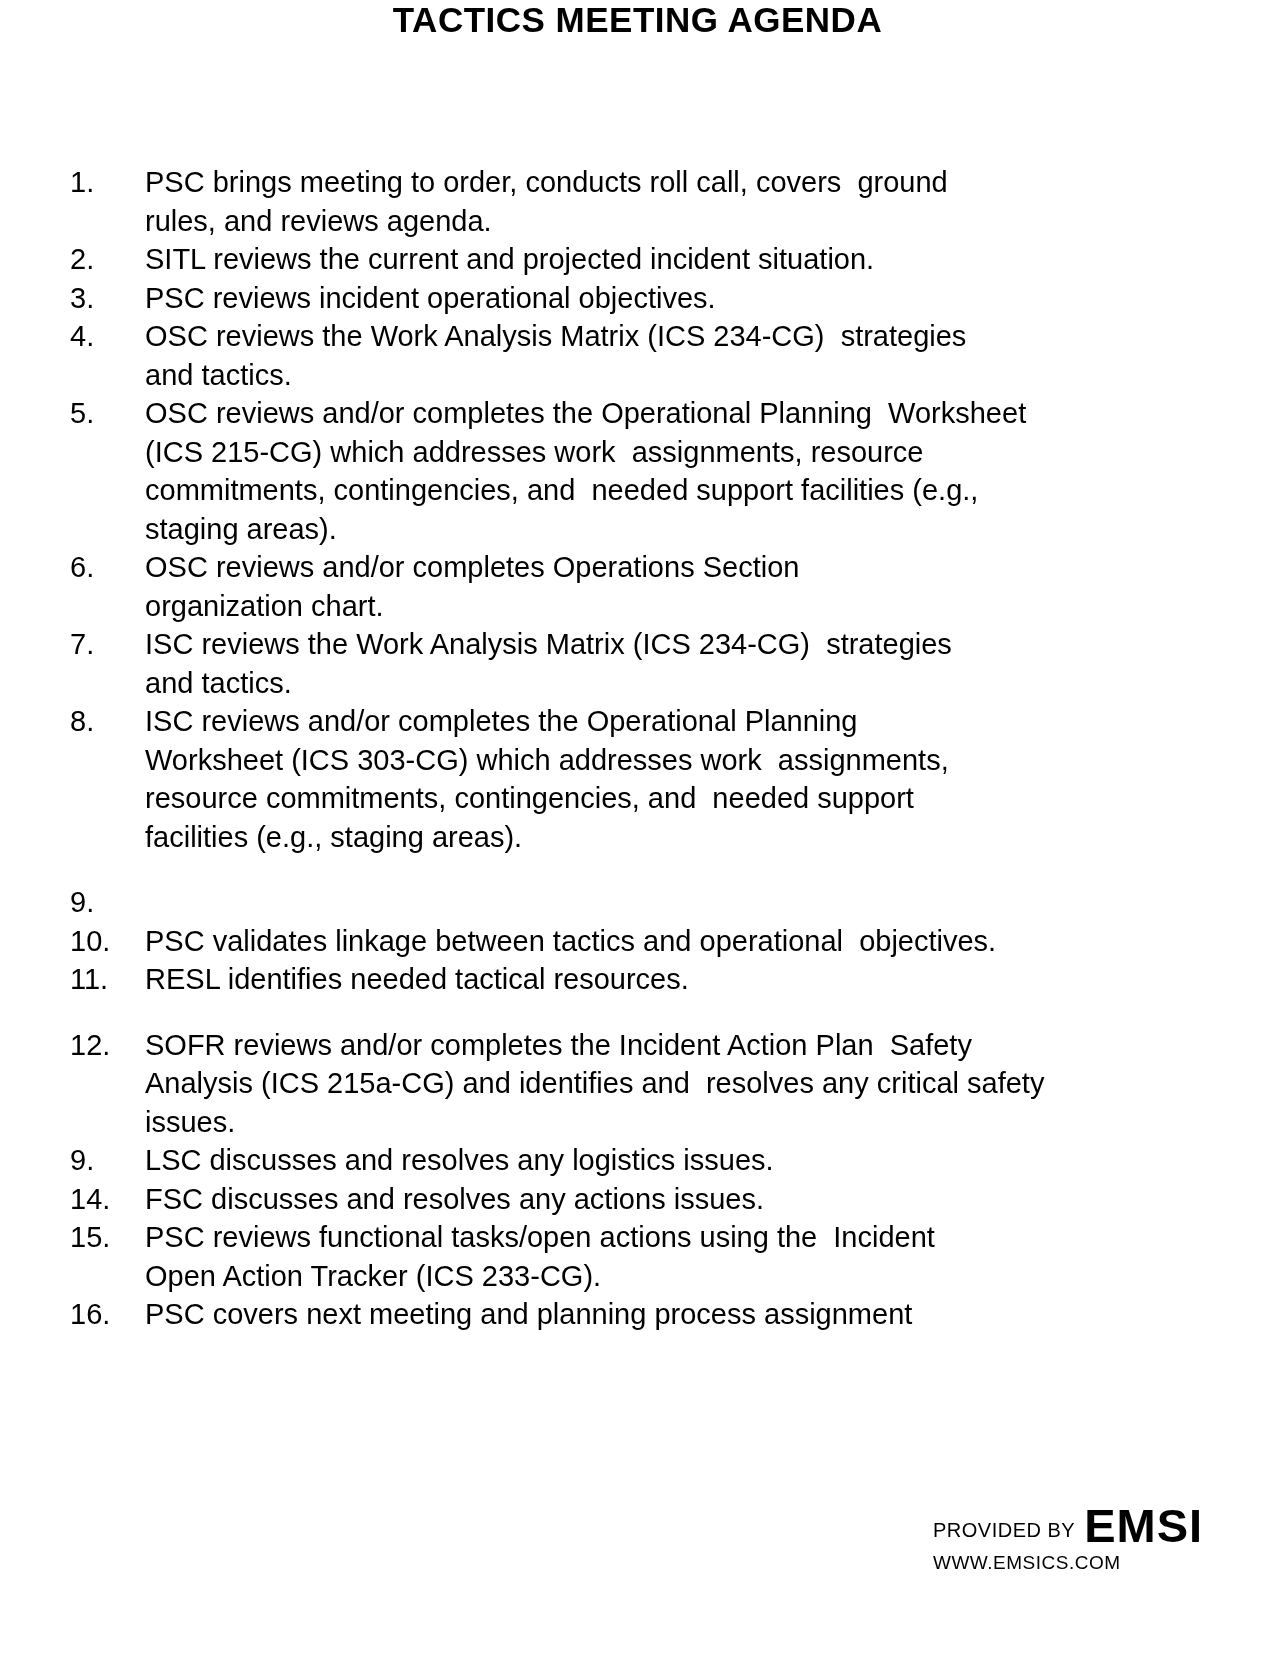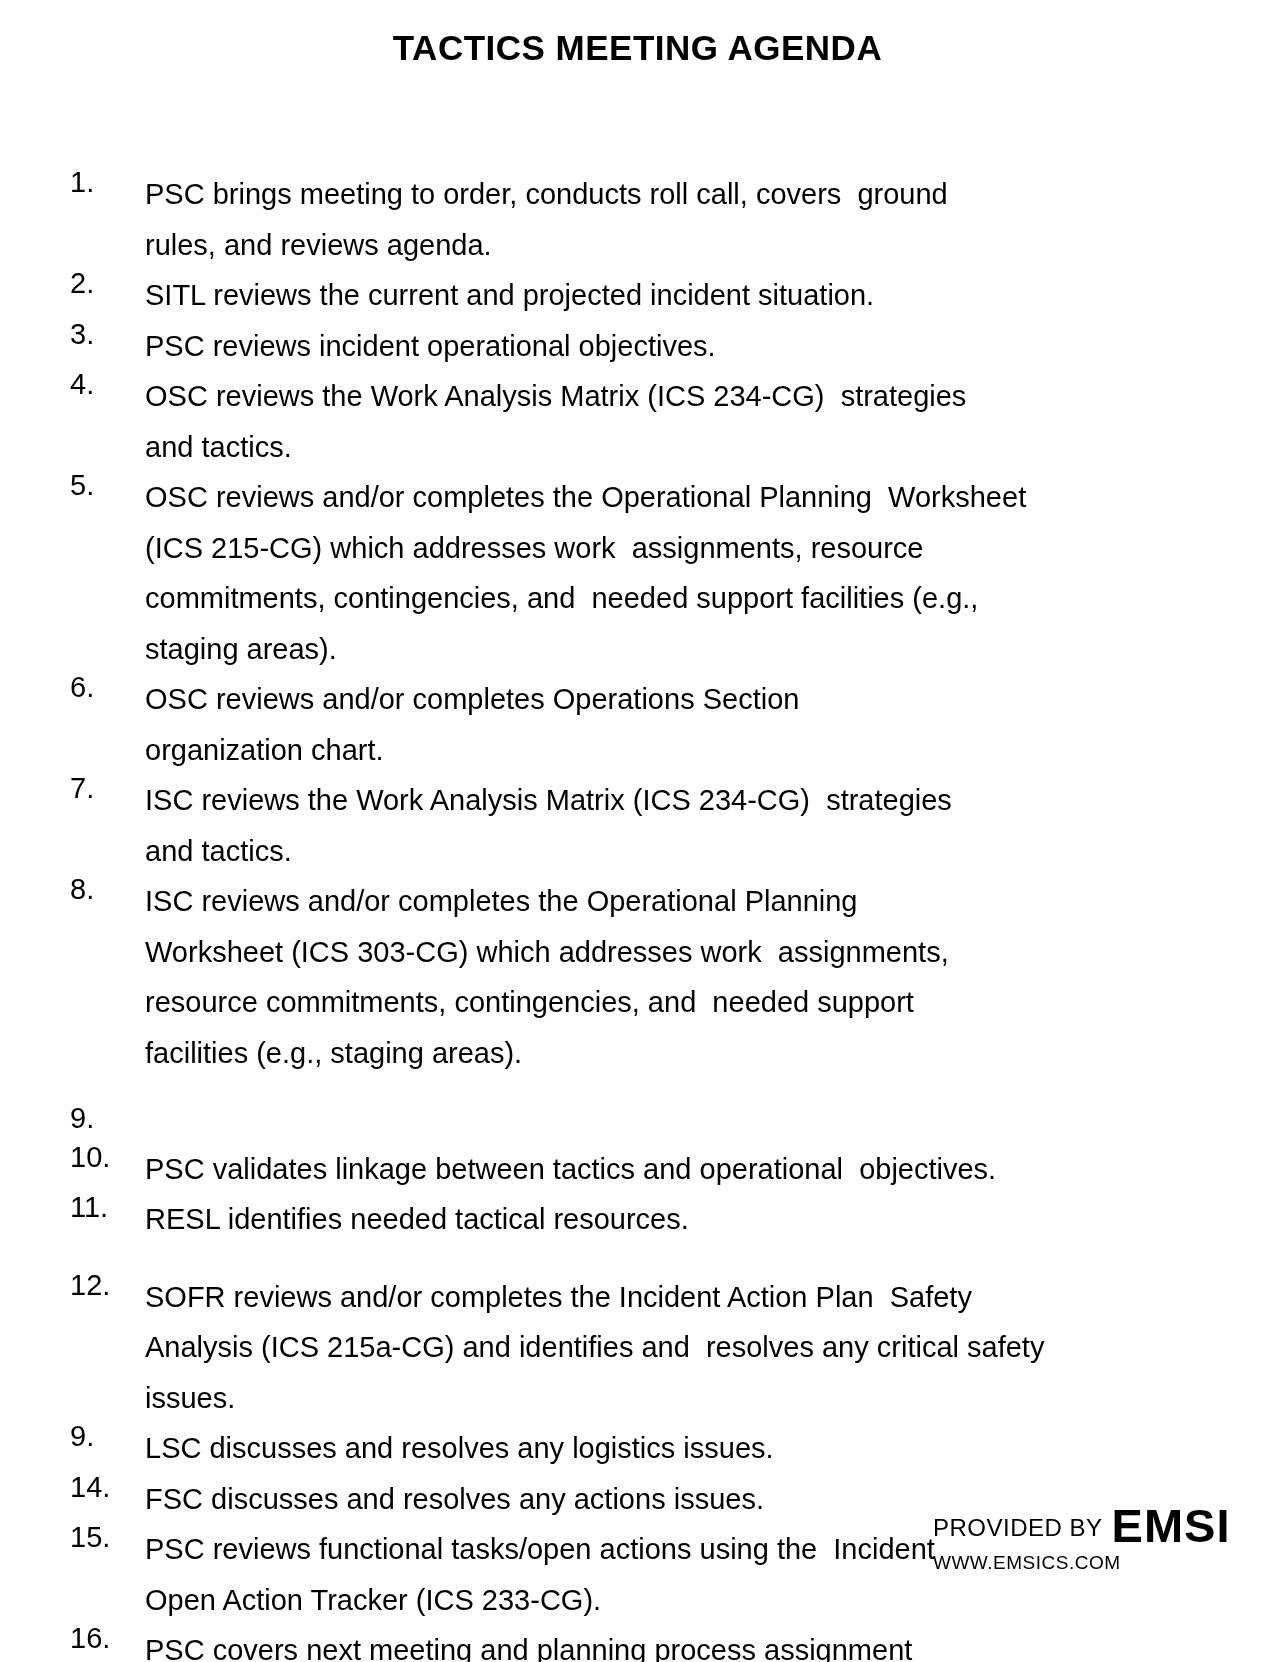--- a/index.html
+++ b/index.html
@@ -8,21 +8,20 @@
     background: #ffffff;
     color: #000000;
     font-family: "Liberation Sans", sans-serif;
     position: relative;
     overflow: hidden;
   }
   .page { width: 100%; height: 100%; position: relative; }
 
   .title {
     margin: 0;
-    padding-top: 28px;
     text-align: center;
     font-size: 35px;
     font-weight: bold;
     letter-spacing: 0.5px;
   }
 
   .list {
     position: absolute;
     top: 163px;
     left: 70px;
@@ -30,31 +29,31 @@
   }
   .item { display: flex; }
   .item.gap-before { margin-top: 27px; }
   .num {
     flex: 0 0 75px;
     width: 75px;
     font-size: 29px;
     line-height: 38.5px;
   }
   .text { font-size: 29px; line-height: 38.5px; }
-  .line { white-space: pre; margin-top: 12px; }
+  .line { white-space: pre; }
 
   .footer {
     position: absolute;
     left: 933px;
     top: 1506px;
     width: 280px;
   }
   .footer-row { display: flex; align-items: flex-end; }
   .provided {
-    font-size: 24px;
+    font-size: 20px;
     letter-spacing: 0.5px;
     margin-right: 9px;
     padding-bottom: 4px;
     white-space: nowrap;
   }
   .logo { display: flex; }
   .logo-text {
     font-size: 47px;
     font-weight: bold;
     line-height: 40px;

